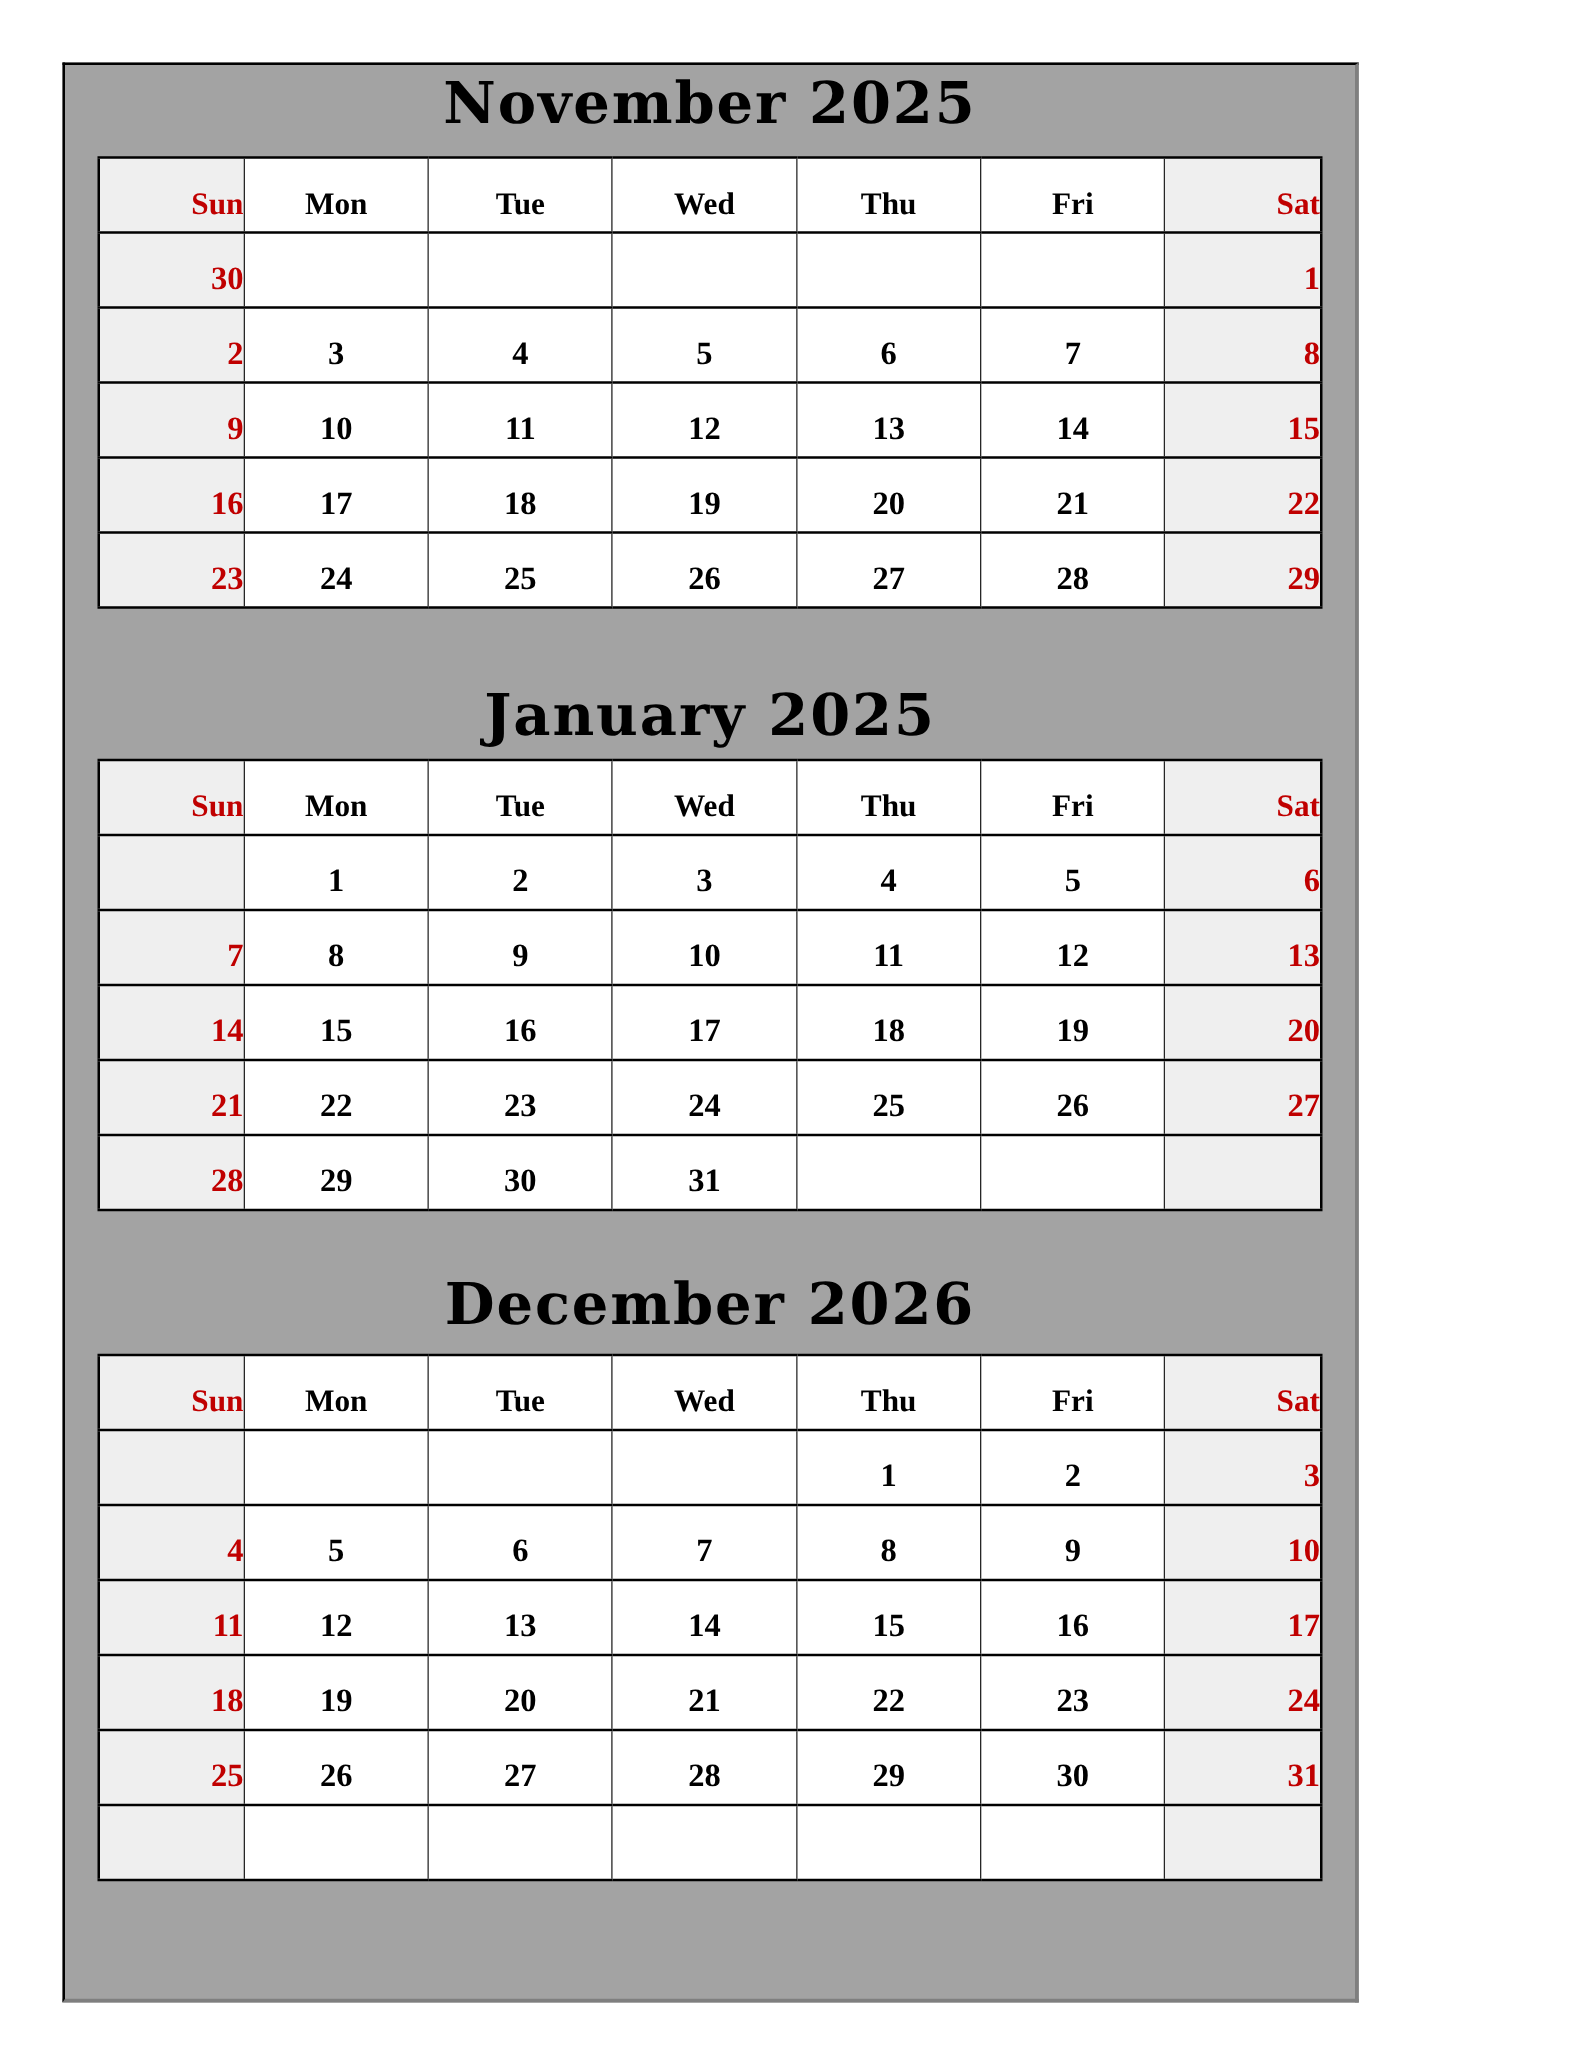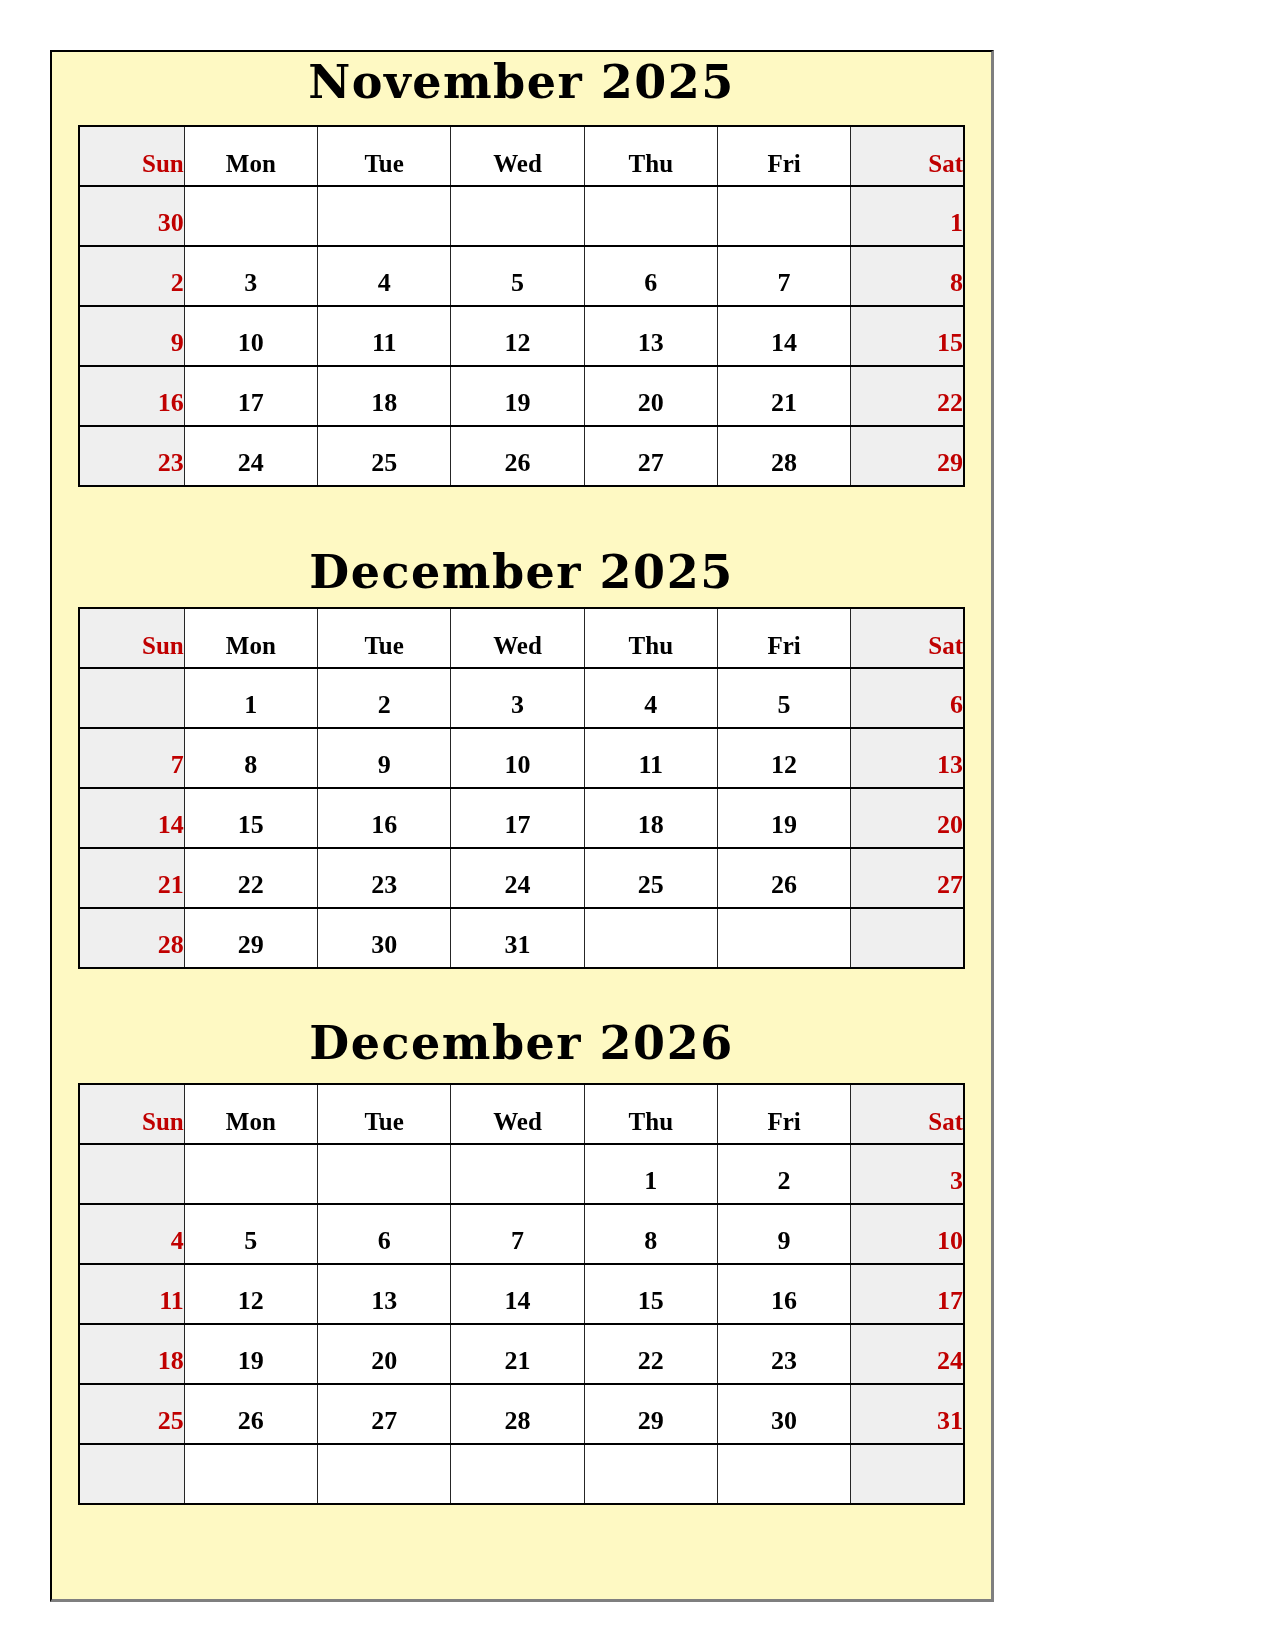--- a/index.html
+++ b/index.html
@@ -5,27 +5,27 @@
   * { margin: 0; padding: 0; box-sizing: border-box; }
   html, body {
     width: 1275px; height: 1650px;
     background: #ffffff;
     font-family: "Liberation Serif", serif;
     overflow: hidden;
   }
   .sheet {
     position: absolute;
     left: 50px; top: 50px;
-    width: 944px; height: 1552px;
+    width: 1037px; height: 1552px;
     border-top: 2px solid #000;
     border-left: 2px solid #000;
     border-right: 3px solid #7f7f7f;
     border-bottom: 3px solid #7f7f7f;
     padding: 0 26px;
-    background: #fef9c3;
+    background: #a3a3a3;
   }
   .month-title {
     text-align: center;
     font-family: "DejaVu Serif", serif;
     font-weight: 700;
     font-size: 46px;
     line-height: 1.12;
     letter-spacing: 1.5px;
     color: #000;
     white-space: nowrap;
@@ -155,21 +155,21 @@
             <td>26</td>
             <td>27</td>
             <td>28</td>
             <td class="weekend">29</td>
           </tr>
         </tbody>
     </table>
   </section>
 
   <section class="month m-1">
-    <h2 class="month-title">December 2025</h2>
+    <h2 class="month-title">January 2025</h2>
     <table class="cal">
       <colgroup>
         <col style="width:11.9%">
           <col style="width:15.08%">
           <col style="width:15.08%">
         <col style="width:15.08%">
           <col style="width:15.08%">
           <col style="width:15.08%">
         <col style="width:12.8%">
       </colgroup>

